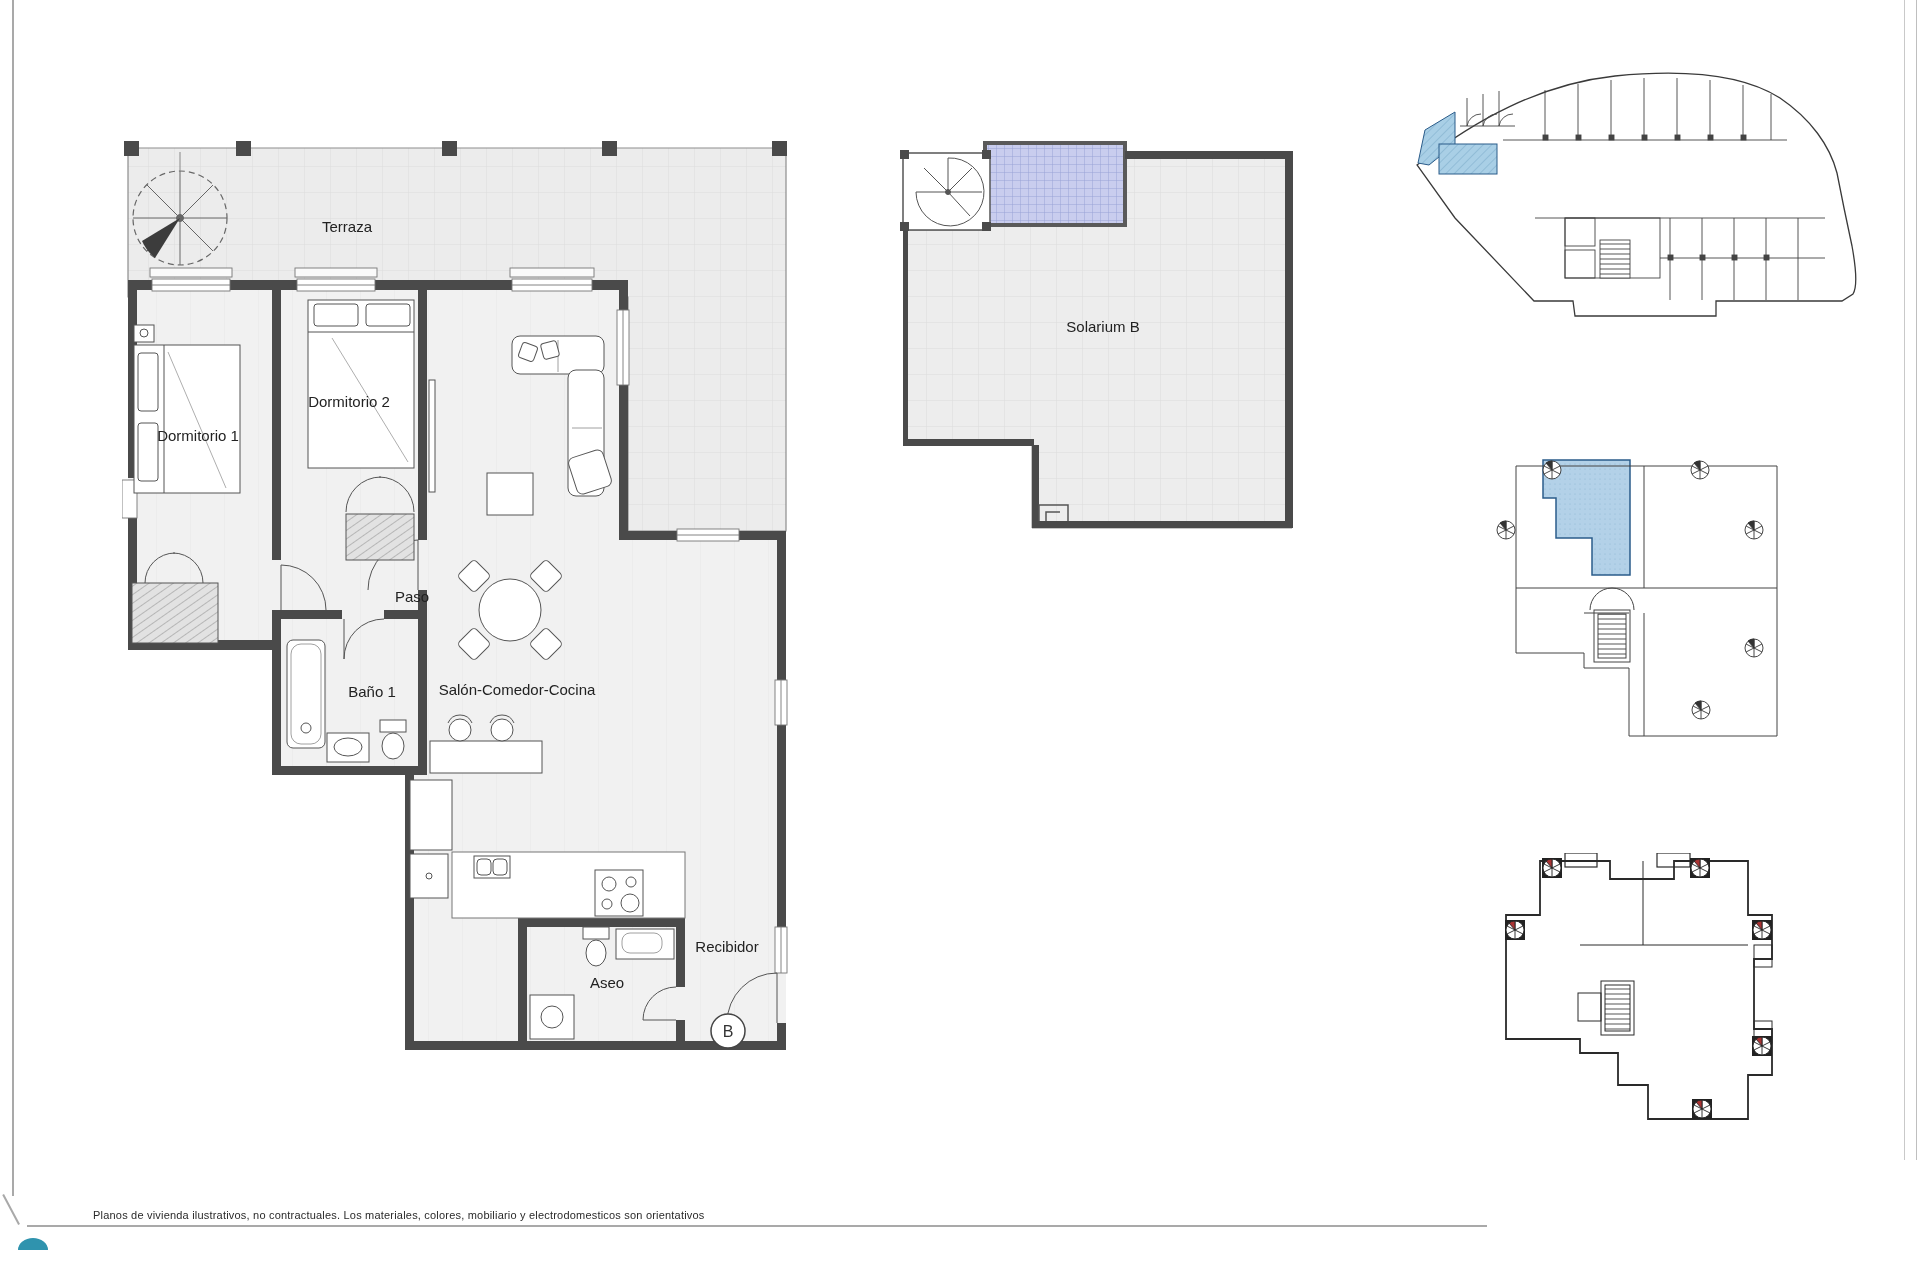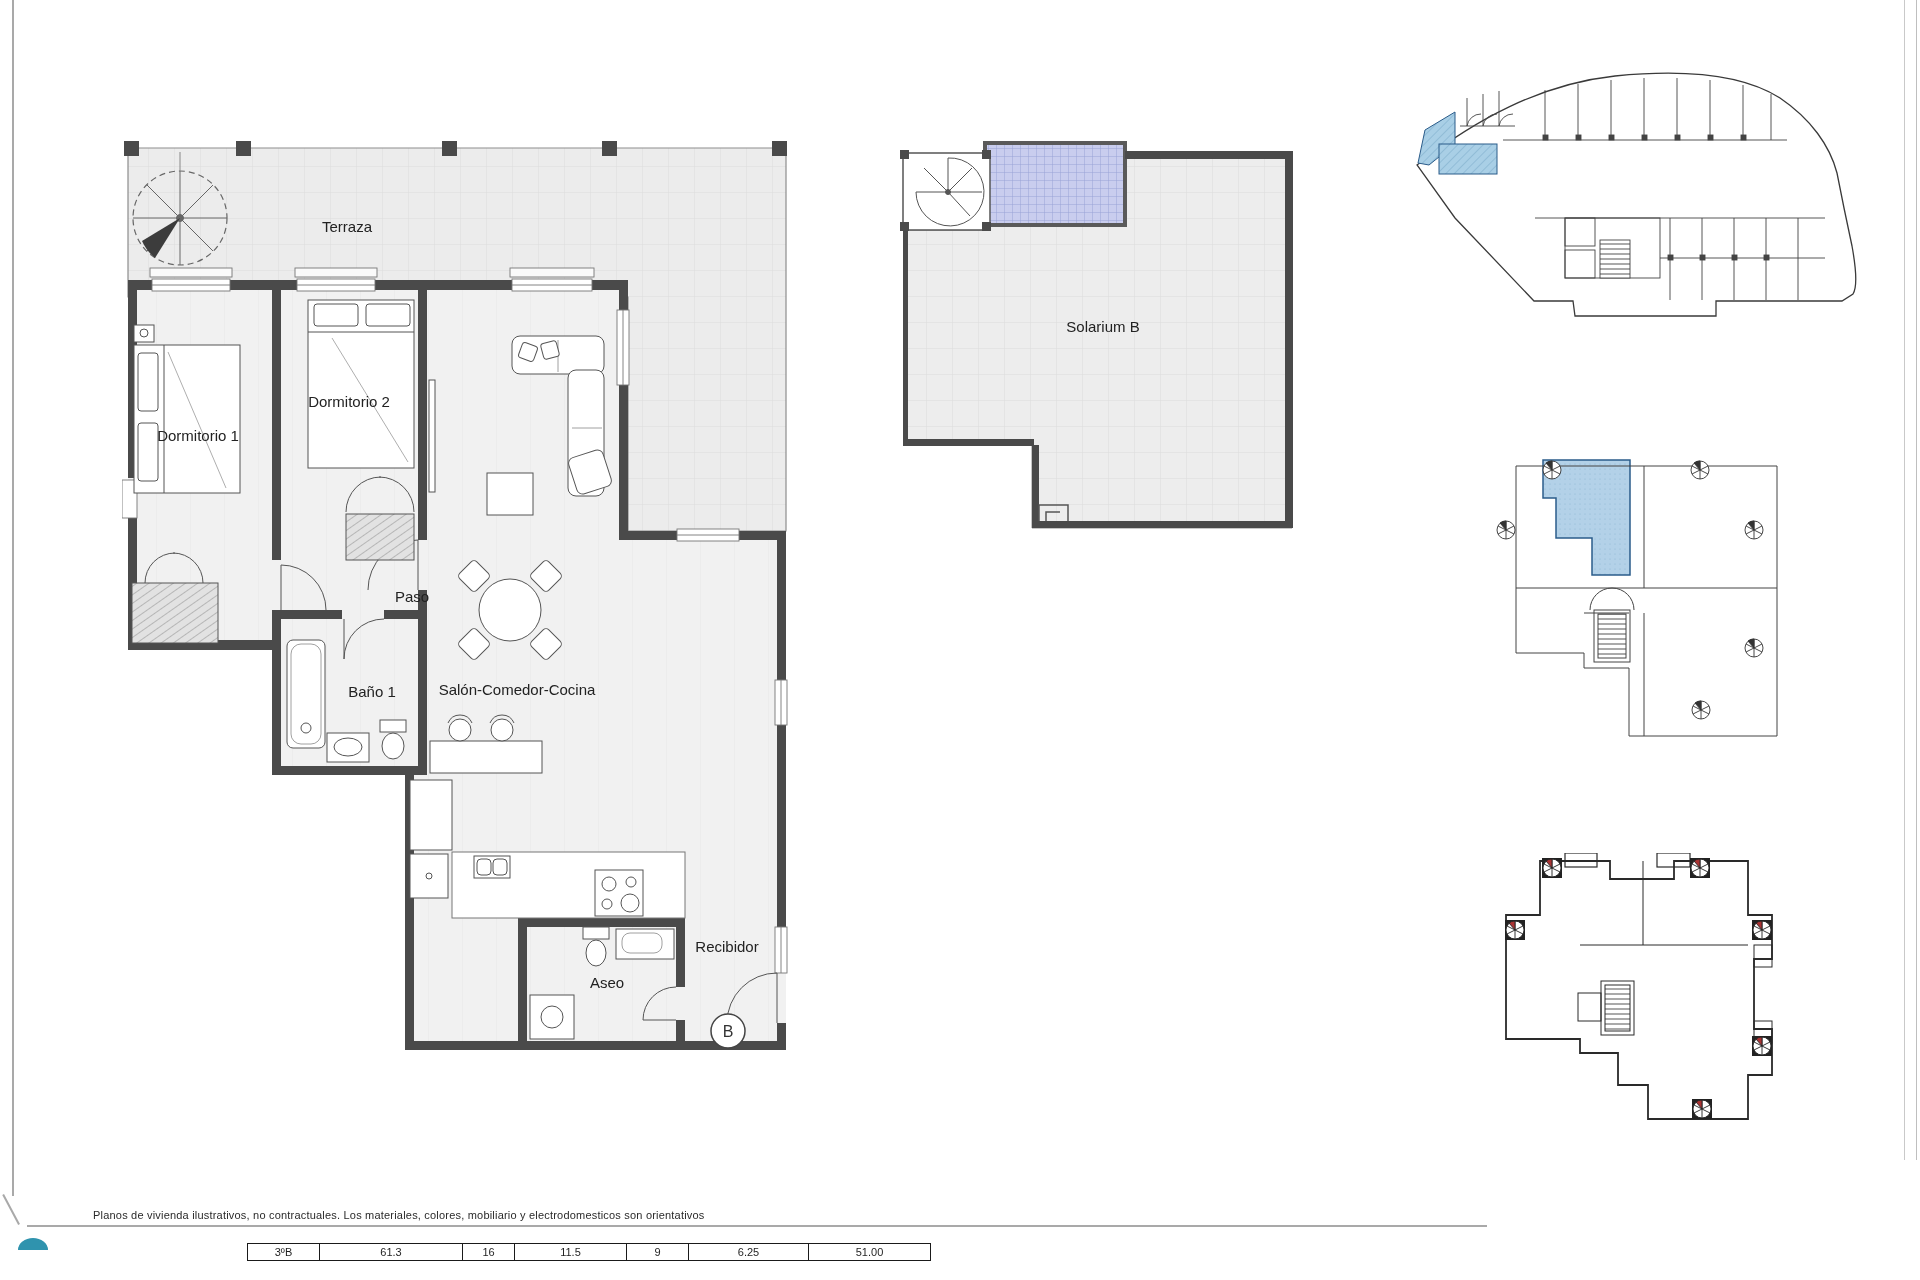--- a/index.html
+++ b/index.html
@@ -498,23 +498,14 @@
   <colgroup>
     <col style="width:72px">
       <col style="width:143px">
       <col style="width:52px">
     <col style="width:112px">
       <col style="width:62px">
       <col style="width:120px">
       <col style="width:122px">
   </colgroup>
   <tbody>
-  <tr>
-    <td>3ºB</td>
-    <td>61.3</td>
-    <td>16</td>
-    <td>11.5</td>
-    <td>9</td>
-    <td>6.25</td>
-    <td>51.00</td>
-  </tr>
 </tbody>
   </table>
 
 </body></html>

